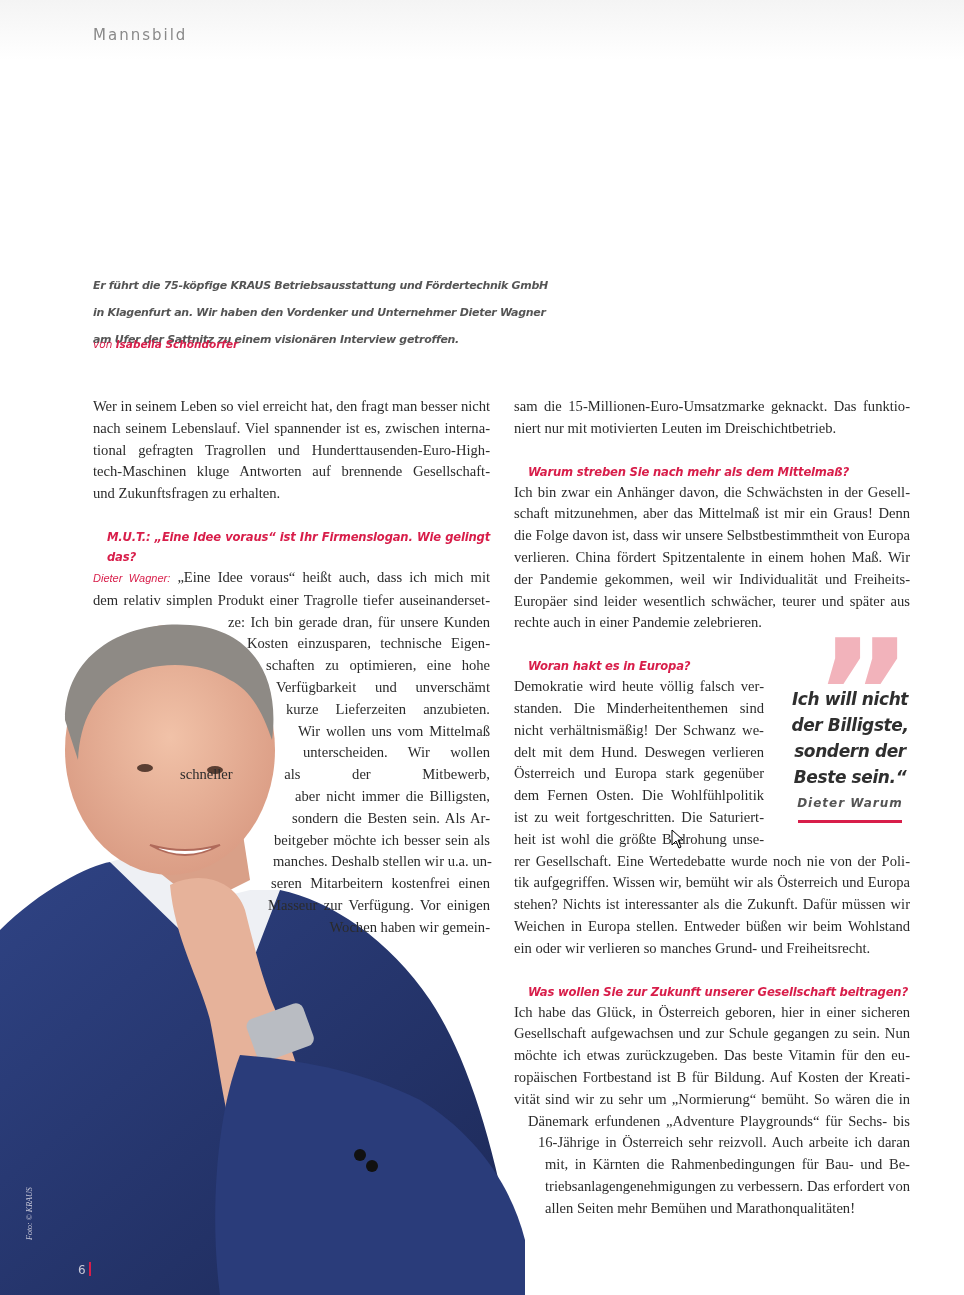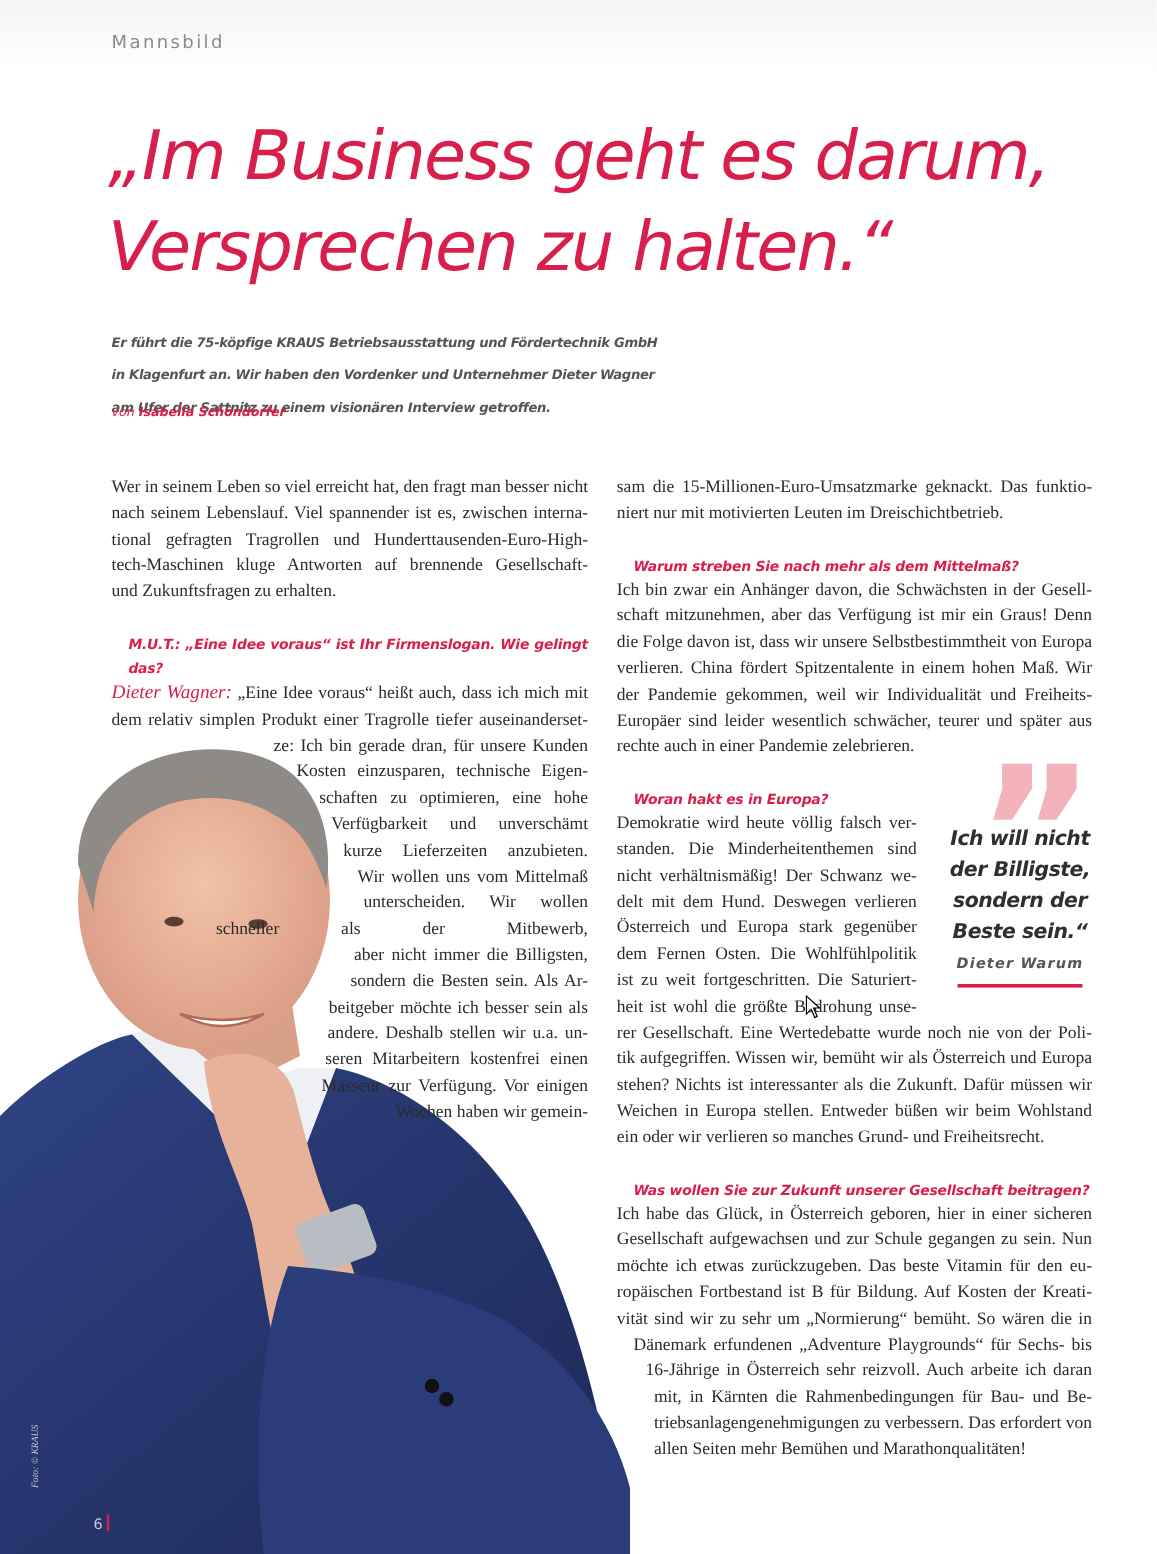--- a/index.html
+++ b/index.html
@@ -32,21 +32,21 @@
   .body-text {
     font-family:"Liberation Serif", serif; font-size:14.6px; line-height:21.8px; color:#2b2b2b;
     text-align:justify; hyphens:manual;
   }
   .col-left { position:absolute; left:93px; top:396px; width:397px; }
   .col-right { position:absolute; left:514px; top:396px; width:396px; }
   .q {
     font-family:"DejaVu Sans", sans-serif; font-style:italic; font-weight:bold;
     font-size:11.6px; color:#d81e4a; letter-spacing:-0.2px; line-height:20px;
   }
-  .speaker { font-family:Liberation Serif, serif; font-style:italic; color:#d81e4a; font-size:16px; }
+  .speaker { font-family:Liberation Sans, sans-serif; font-style:italic; color:#d81e4a; font-size:11px; }
   .line { display:block; white-space:nowrap; text-align:justify; text-align-last:justify; }
   .line.last { text-align-last:left; }
   .line.right { text-align-last:right; }
 
   
   .photo { position:absolute; left:0; top:600px; width:530px; height:695px; }
 
   
   .pullquote { position:absolute; left:790px; top:650px; width:120px; text-align:center; }
   .pq-mark {
@@ -74,24 +74,20 @@
   .page-number .bar { display:inline-block; width:2px; height:14px; background:#d81e4a; margin-left:3px; vertical-align:-2px; }
   .cursor { position:absolute; left:671px; top:829px; }
 </style>
 </head>
 <body>
 
 <div class="page">
 
   <div class="section-label">Mannsbild</div>
 
-  <h1 class="headline">
-    <span>„Im Business geht es darum,</span><br>
-    <span>Versprechen zu halten.“</span>
-  </h1>
 
   <div class="lead">
     <div>Er führt die 75-köpfige KRAUS Betriebsausstattung und Fördertechnik GmbH</div>
     <div>in Klagenfurt an. Wir haben den Vordenker und Unternehmer Dieter Wagner</div>
     <div>am Ufer der Sattnitz zu einem visionären Interview getroffen.</div>
   </div>
   <div class="byline">
     <span>von</span>
     <b>Isabella Schöndorfer</b>
   </div>
@@ -148,34 +144,34 @@
     <span class="line" style="margin-left:154px">Kosten einzusparen, technische Eigen-</span>
     <span class="line" style="margin-left:173px">schaften zu optimieren, eine hohe</span>
     <span class="line" style="margin-left:183px">Verfügbarkeit und unverschämt</span>
     <span class="line" style="margin-left:193px">kurze Lieferzeiten anzubieten.</span>
     <span class="line" style="margin-left:205px">Wir wollen uns vom Mittelmaß</span>
     <span class="line" style="margin-left:210px">unterscheiden. Wir wollen</span>
     <span class="line" style="margin-left:87px">schneller als der Mitbewerb,</span>
     <span class="line" style="margin-left:202px">aber nicht immer die Billigsten,</span>
     <span class="line" style="margin-left:199px">sondern die Besten sein. Als Ar-</span>
     <span class="line" style="margin-left:181px">beitgeber möchte ich besser sein als</span>
-    <span class="line" style="margin-left:180px">andere. Deshalb stellen wir u.a. un-</span>
+    <span class="line" style="margin-left:180px">manches. Deshalb stellen wir u.a. un-</span>
     <span class="line" style="margin-left:178px">seren Mitarbeitern kostenfrei einen</span>
     <span class="line" style="margin-left:175px">Masseur zur Verfügung. Vor einigen</span>
     <span class="line right" style="margin-left:225px">Wochen haben wir gemein-</span>
   </div>
 
   <div class="col-right body-text">
     <span class="line">sam die 15-Millionen-Euro-Umsatzmarke geknackt. Das funktio-</span>
     <span class="line last">niert nur mit motivierten Leuten im Dreischichtbetrieb.</span>
 
     <div style="height:22px"></div>
     <div class="q" style="padding-left:14px">Warum streben Sie nach mehr als dem Mittelmaß?</div>
     <span class="line">Ich bin zwar ein Anhänger davon, die Schwächsten in der Gesell-</span>
-    <span class="line">schaft mitzunehmen, aber das Verfügung ist mir ein Graus! Denn</span>
+    <span class="line">schaft mitzunehmen, aber das Mittelmaß ist mir ein Graus! Denn</span>
     <span class="line">die Folge davon ist, dass wir unsere Selbstbestimmtheit von Europa</span>
     <span class="line">verlieren. China fördert Spitzentalente in einem hohen Maß. Wir</span>
     <span class="line">der Pandemie gekommen, weil wir Individualität und Freiheits-</span>
     <span class="line">Europäer sind leider wesentlich schwächer, teurer und später aus</span>
     <span class="line last">rechte auch in einer Pandemie zelebrieren.</span>
 
     <div style="height:22px"></div>
     <div class="q" style="padding-left:14px">Woran hakt es in Europa?</div>
     <div style="width:250px">
       <span class="line">Demokratie wird heute völlig falsch ver-</span>

